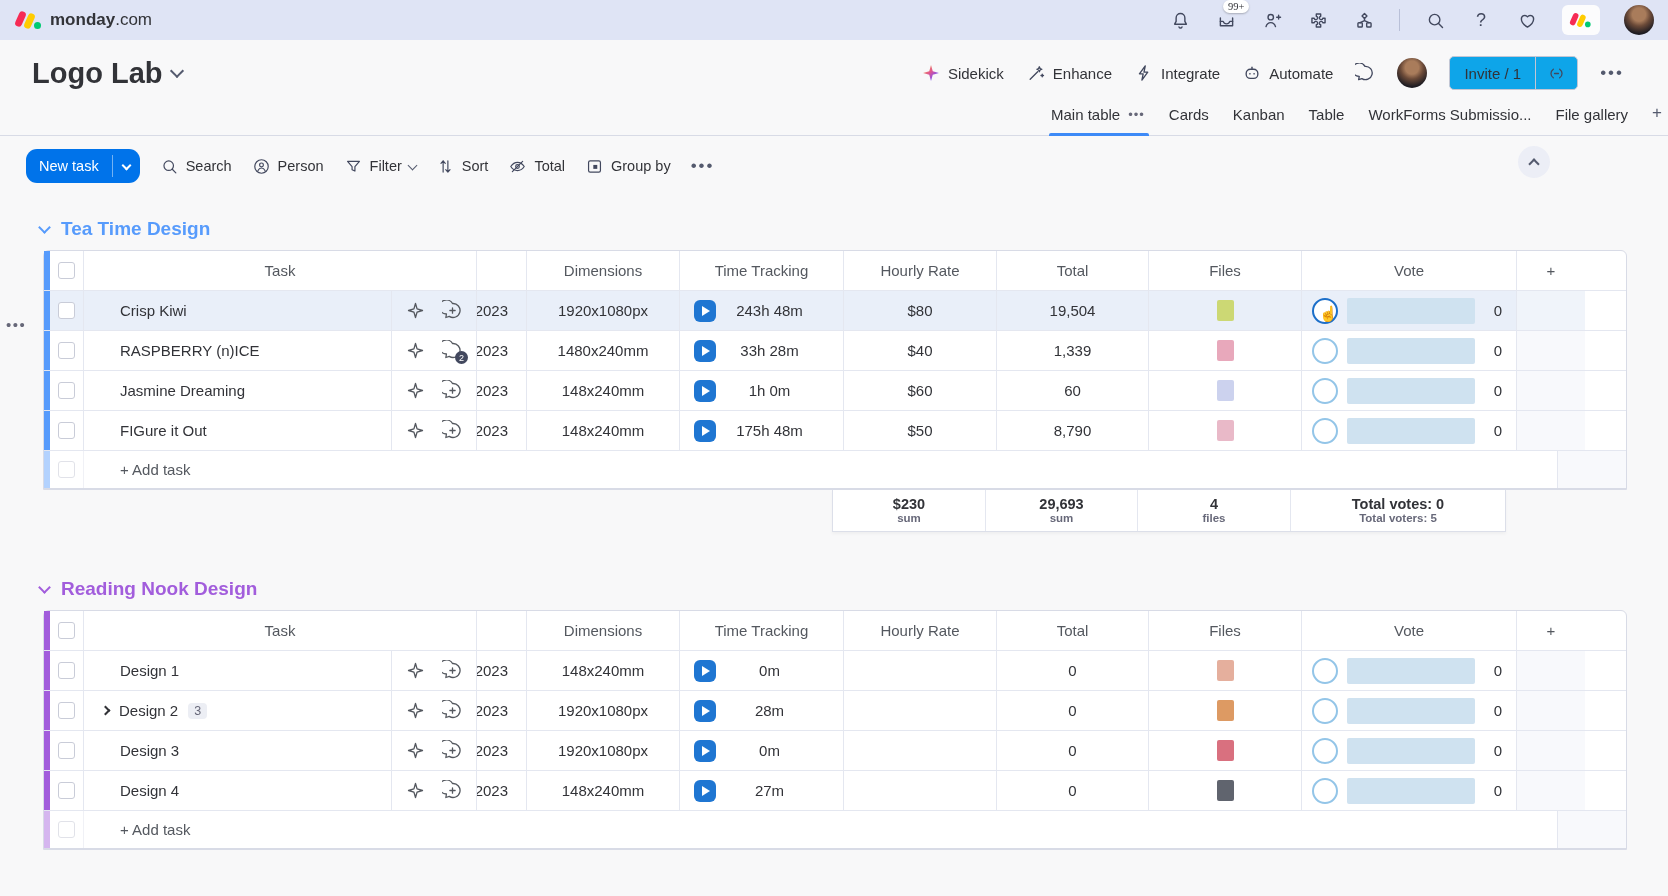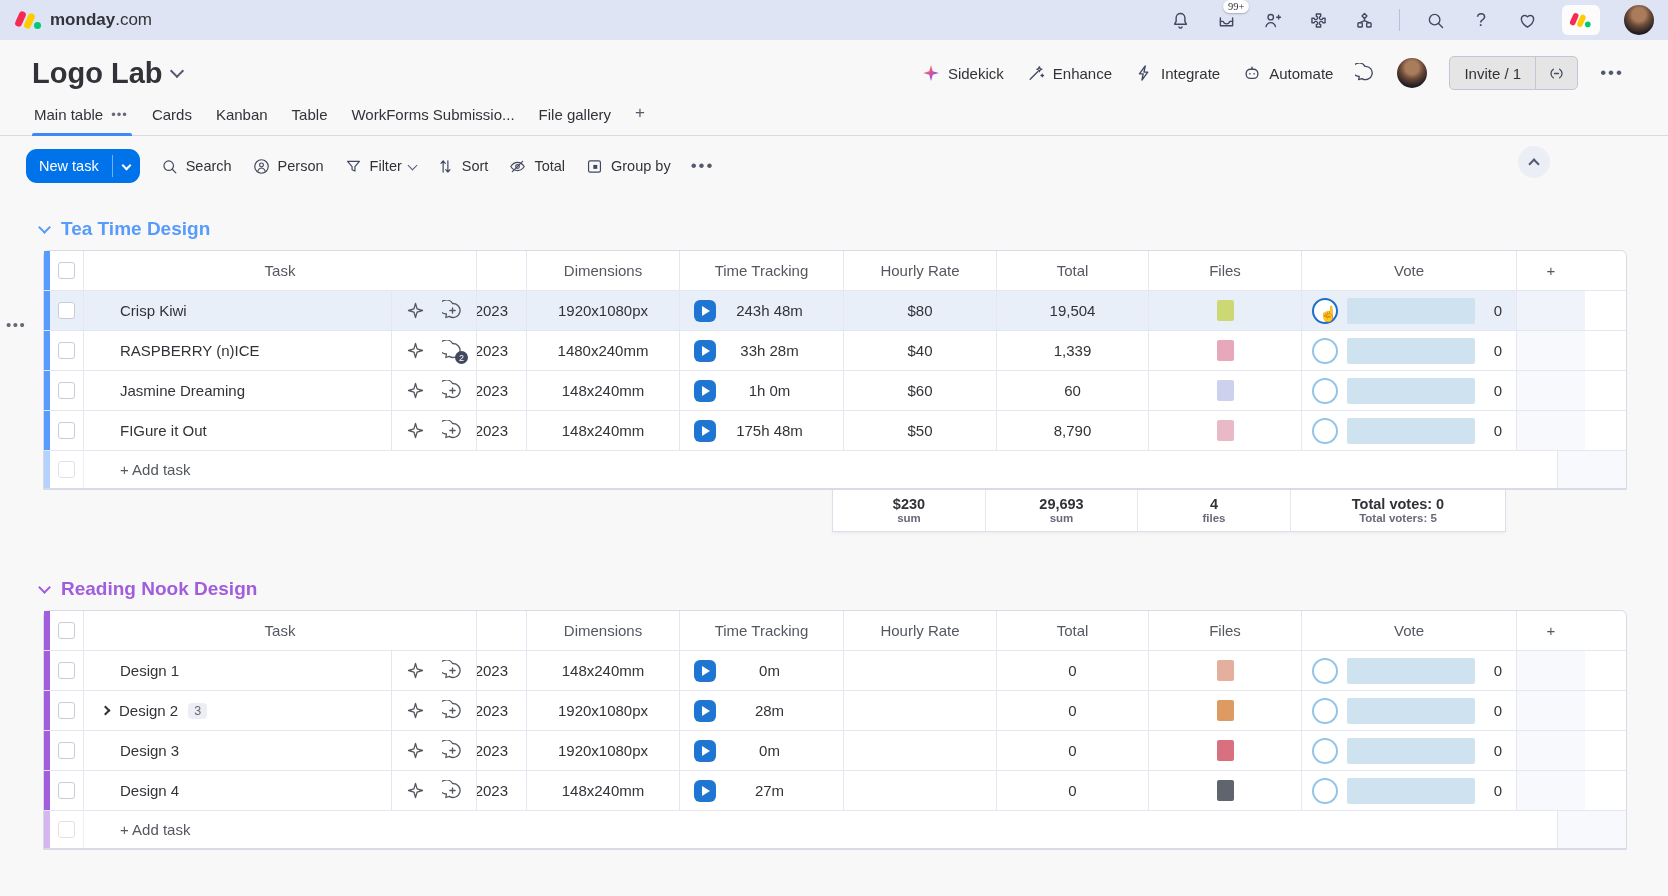--- a/index.html
+++ b/index.html
@@ -41,31 +41,31 @@
   .board-title { font-size:29px; font-weight:bold; color:#323338; }
   .chev { width:10px; height:10px; border-right:2px solid #545a6e; border-bottom:2px solid #545a6e;
     transform:rotate(45deg); margin-top:-4px; }
   .bh-right { display:flex; align-items:center; gap:22px; }
   .bh-item { display:flex; align-items:center; gap:7px; font-size:15px; color:#323338; cursor:pointer; }
   .bh-item svg { width:20px; height:20px; stroke:#42485e; fill:none; stroke-width:1.6;
     stroke-linecap:round; stroke-linejoin:round; }
   .avatar-sm { width:30px; height:30px; border-radius:50%;
     background:radial-gradient(circle at 50% 32%, #a97c5b 26%, #6b4a38 45%, #1e1c22 75%); }
   .invite-btn { display:flex; align-items:center; border:1px solid #c3c6d4; border-radius:5px;
-    background:#e5e5e5; height:34px; cursor:pointer; }
+    background:#0ea5e9; height:34px; cursor:pointer; }
   .invite-label { padding:0 14px; font-size:15px; border-right:1px solid #c3c6d4; height:100%;
     display:flex; align-items:center; }
   .invite-link { padding:0 11px; display:flex; align-items:center; }
   .invite-link svg { width:19px; height:19px; stroke:#42485e; fill:none; stroke-width:1.6;
     stroke-linecap:round; }
   .dots { color:#545a6e; font-size:17px; letter-spacing:2px; cursor:pointer; }
 
   
   .tabs { display:flex; align-items:flex-end; gap:4px; padding:0 0 0 32px; background:#f8f8f9;
-    border-bottom:1px solid #d8dbe6; height:40px; }
+    border-bottom:1px solid #d8dbe6; height:40px;justify-content:flex-end; }
   .tab { position:relative; display:flex; align-items:center; gap:8px; font-size:15px;
     color:#323338; padding:0 18px 12px 2px; cursor:pointer; white-space:nowrap; }
   .tab .tab-dots { color:#676879; font-size:13px; letter-spacing:1px; }
   .tab.active::after { content:""; position:absolute; left:0; right:14px; bottom:-1px; height:3px;
     background:#3d8af7; border-radius:2px 2px 0 0; }
   .tab.add { color:#545a6e; font-size:17px; padding-right:6px; }
 
   
   .toolbar { display:flex; align-items:center; gap:20px; padding:13px 28px 13px 26px;
     background:#f8f8f9; position:relative; }

